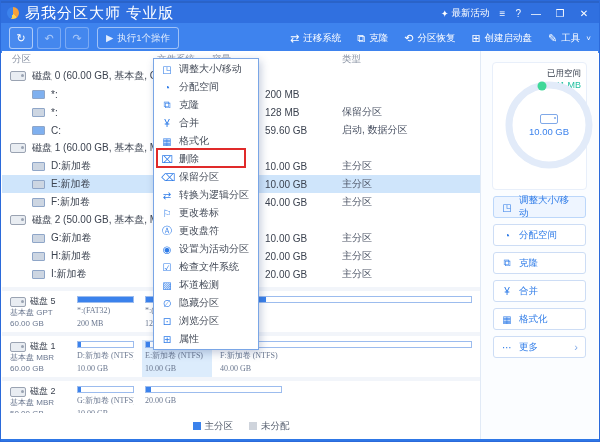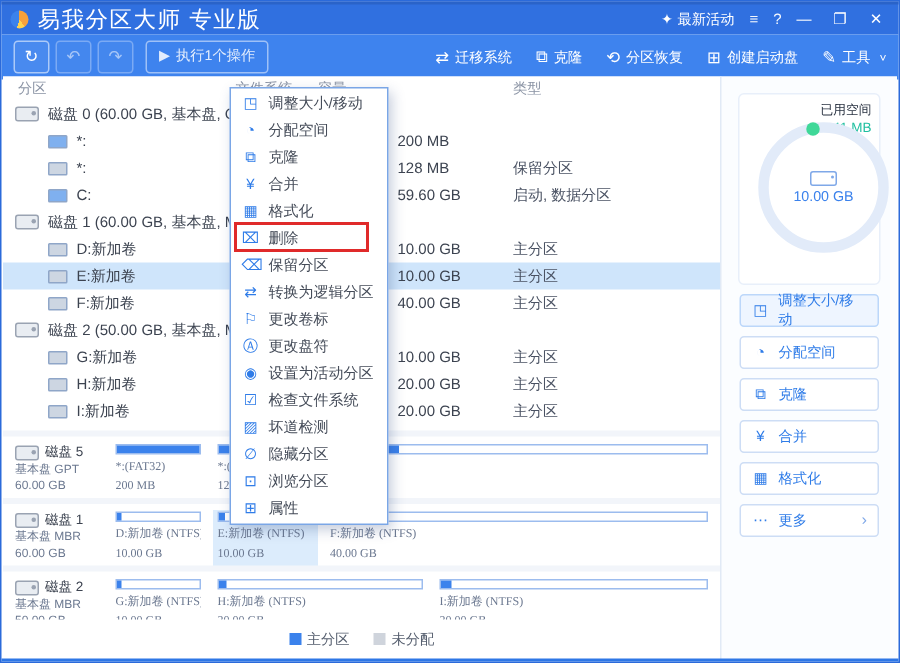--- a/index.html
+++ b/index.html
@@ -298,28 +298,20 @@
                 <div class="pbar">
                   <div class="used" style="width: 6%;"></div>
                 </div>
                 <div class="pl">G:新加卷 (NTFS)</div>
                 <div class="pl">10.00 GB</div>
               </div>
               <div class="pblock" style="left: 68px; width: 143px;">
                 <div class="pbar">
                   <div class="used" style="width: 4%;"></div>
                 </div>
-                <div class="pl">H:新加卷 (NTFS)</div>
-                <div class="pl">20.00 GB</div>
-              </div>
-              <div class="pblock" style="left: 216px; width: 185px;">
-                <div class="pbar">
-                  <div class="used" style="width: 4%;"></div>
-                </div>
-                <div class="pl">I:新加卷 (NTFS)</div>
                 <div class="pl">20.00 GB</div>
               </div>
             </div>
           </div>
         </div>
       <div class="legend">
         <span><span class="sw b"></span><span>主分区</span></span>
         <span><span class="sw g"></span><span>未分配</span></span>
       </div>
     </div>

